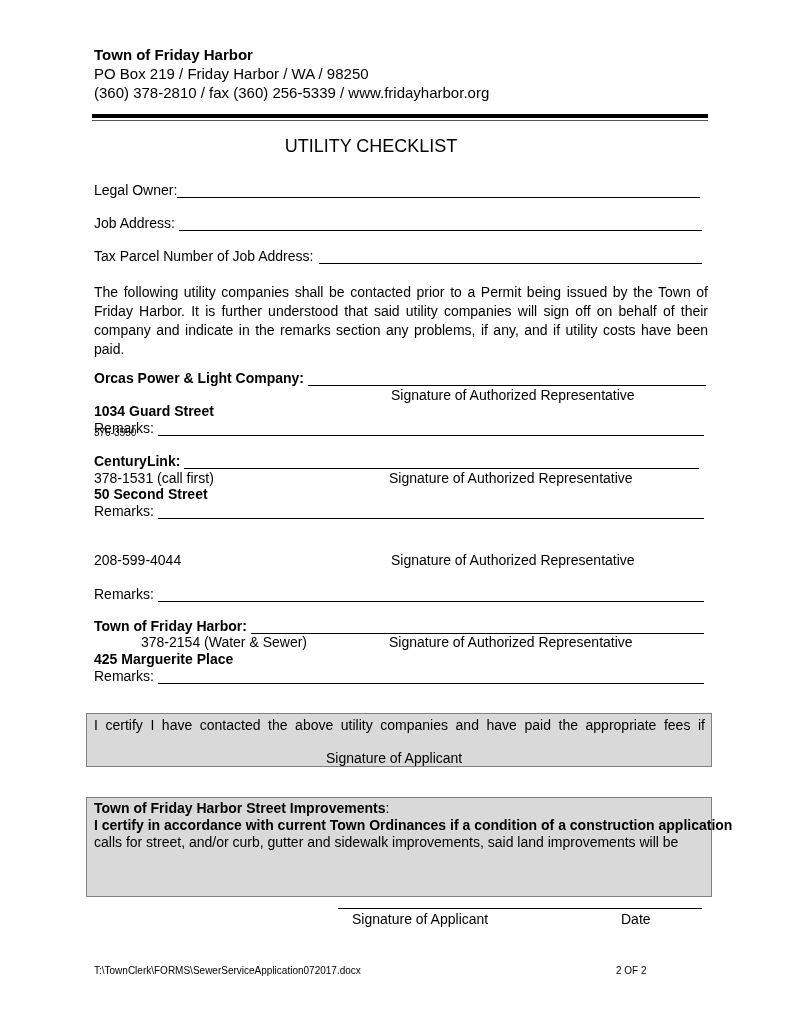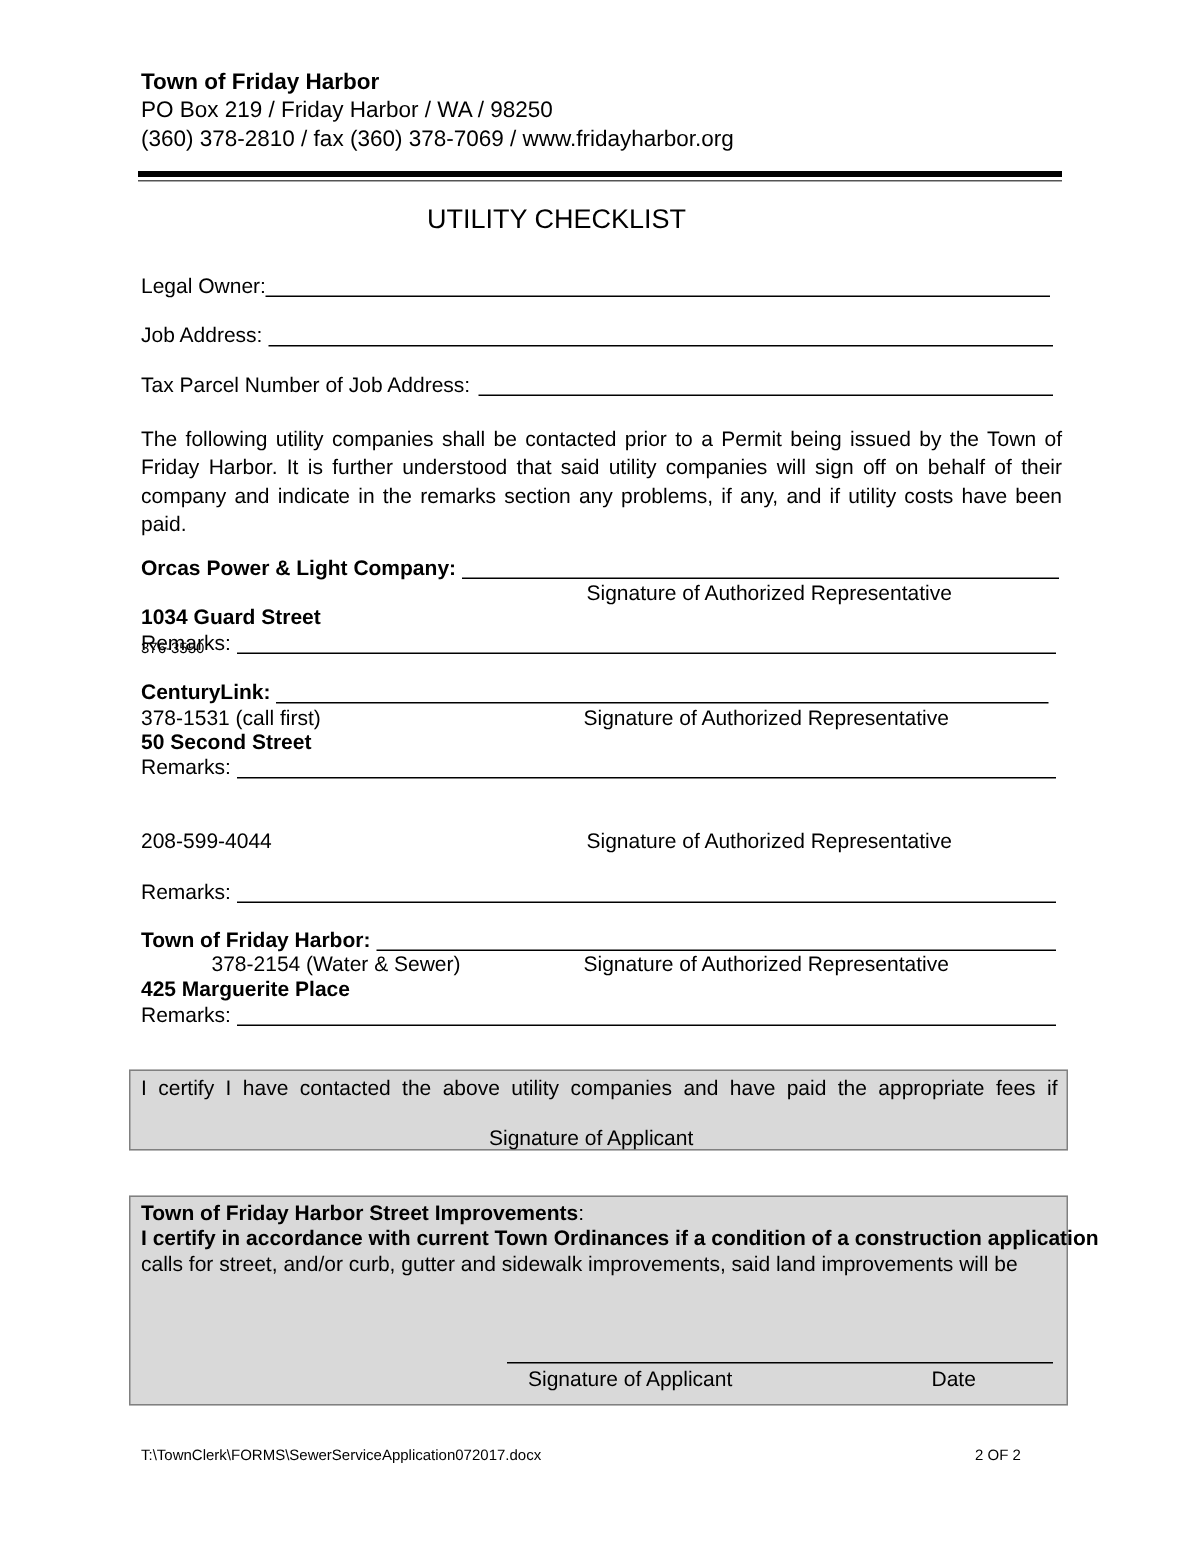--- a/index.html
+++ b/index.html
@@ -22,21 +22,21 @@
   .box-text { position: absolute; font-size: 14px; line-height: 17px; }
   .footer { font-size: 10px; }
 </style>
 </head>
 <body>
 
 <div class="page">
 
   <div class="abs hdr-name">Town of Friday Harbor</div>
   <div class="abs hdr-line" style="top:65px;">PO Box 219 / Friday Harbor / WA / 98250</div>
-  <div class="abs hdr-line" style="top:84px;">(360) 378-2810 / fax (360) 378-7069 / www.fridayharbor.org</div>
+  <div class="abs hdr-line" style="top:84px;">(360) 378-2810 / fax (360) 256-5339 / www.fridayharbor.org</div>
   <div class="rule-thick"></div>
   <div class="rule-thin"></div>
 
   <div class="abs title">UTILITY CHECKLIST</div>
 
   <div class="field" style="top:182px; width:606px;">
     <span class="lbl">Legal Owner:</span>
     <span class="uline" style="flex:1;"></span>
   </div>
   <div class="field" style="top:215px; width:608px;">
@@ -91,27 +91,27 @@
   <div class="field" style="top:668px; width:610px;">
     <span class="lbl">Remarks:</span>
     <span class="uline" style="flex:1; margin-left:4px;"></span>
   </div>
 
   <div class="box" style="top:713px; height:54px;">
     <div class="box-text" style="left:7px; top:3px; width:611px; text-align:justify; text-align-last:justify;">I certify I have contacted the above utility companies and have paid the appropriate fees if</div>
     <div class="sig-caption" style="left:239px; top:36px;">Signature of Applicant</div>
   </div>
 
-  <div class="box" style="top:797px; height:140px;">
+  <div class="box" style="top:797px; height:100px;">
     <div class="box-text" style="left:7px; top:2px;">
       <span class="bold">Town of Friday Harbor Street Improvements</span><span>:</span>
     </div>
     <div class="box-text" style="left:7px; top:19px; white-space:nowrap;font-weight:bold;">I certify in accordance with current Town Ordinances if a condition of a construction application</div>
     <div class="box-text" style="left:7px; top:36px; white-space:nowrap;">calls for street, and/or curb, gutter and sidewalk improvements, said land improvements will be</div>
     <div style="position:absolute; left:251px; top:110px; width:364px; border-bottom:1px solid #000;"></div>
     <div class="sig-caption" style="left:265px; top:113px;">Signature of Applicant</div>
     <div class="sig-caption" style="left:534px; top:113px;">Date</div>
   </div>
 
   <div class="abs footer" style="left:94px; top:965px;">T:\TownClerk\FORMS\SewerServiceApplication072017.docx</div>
-  <div class="abs footer" style="left:650px; top:965px;">2 OF 2</div>
+  <div class="abs footer" style="left:616px; top:965px;">2 OF 2</div>
 
 </div>
 
 </body></html>

